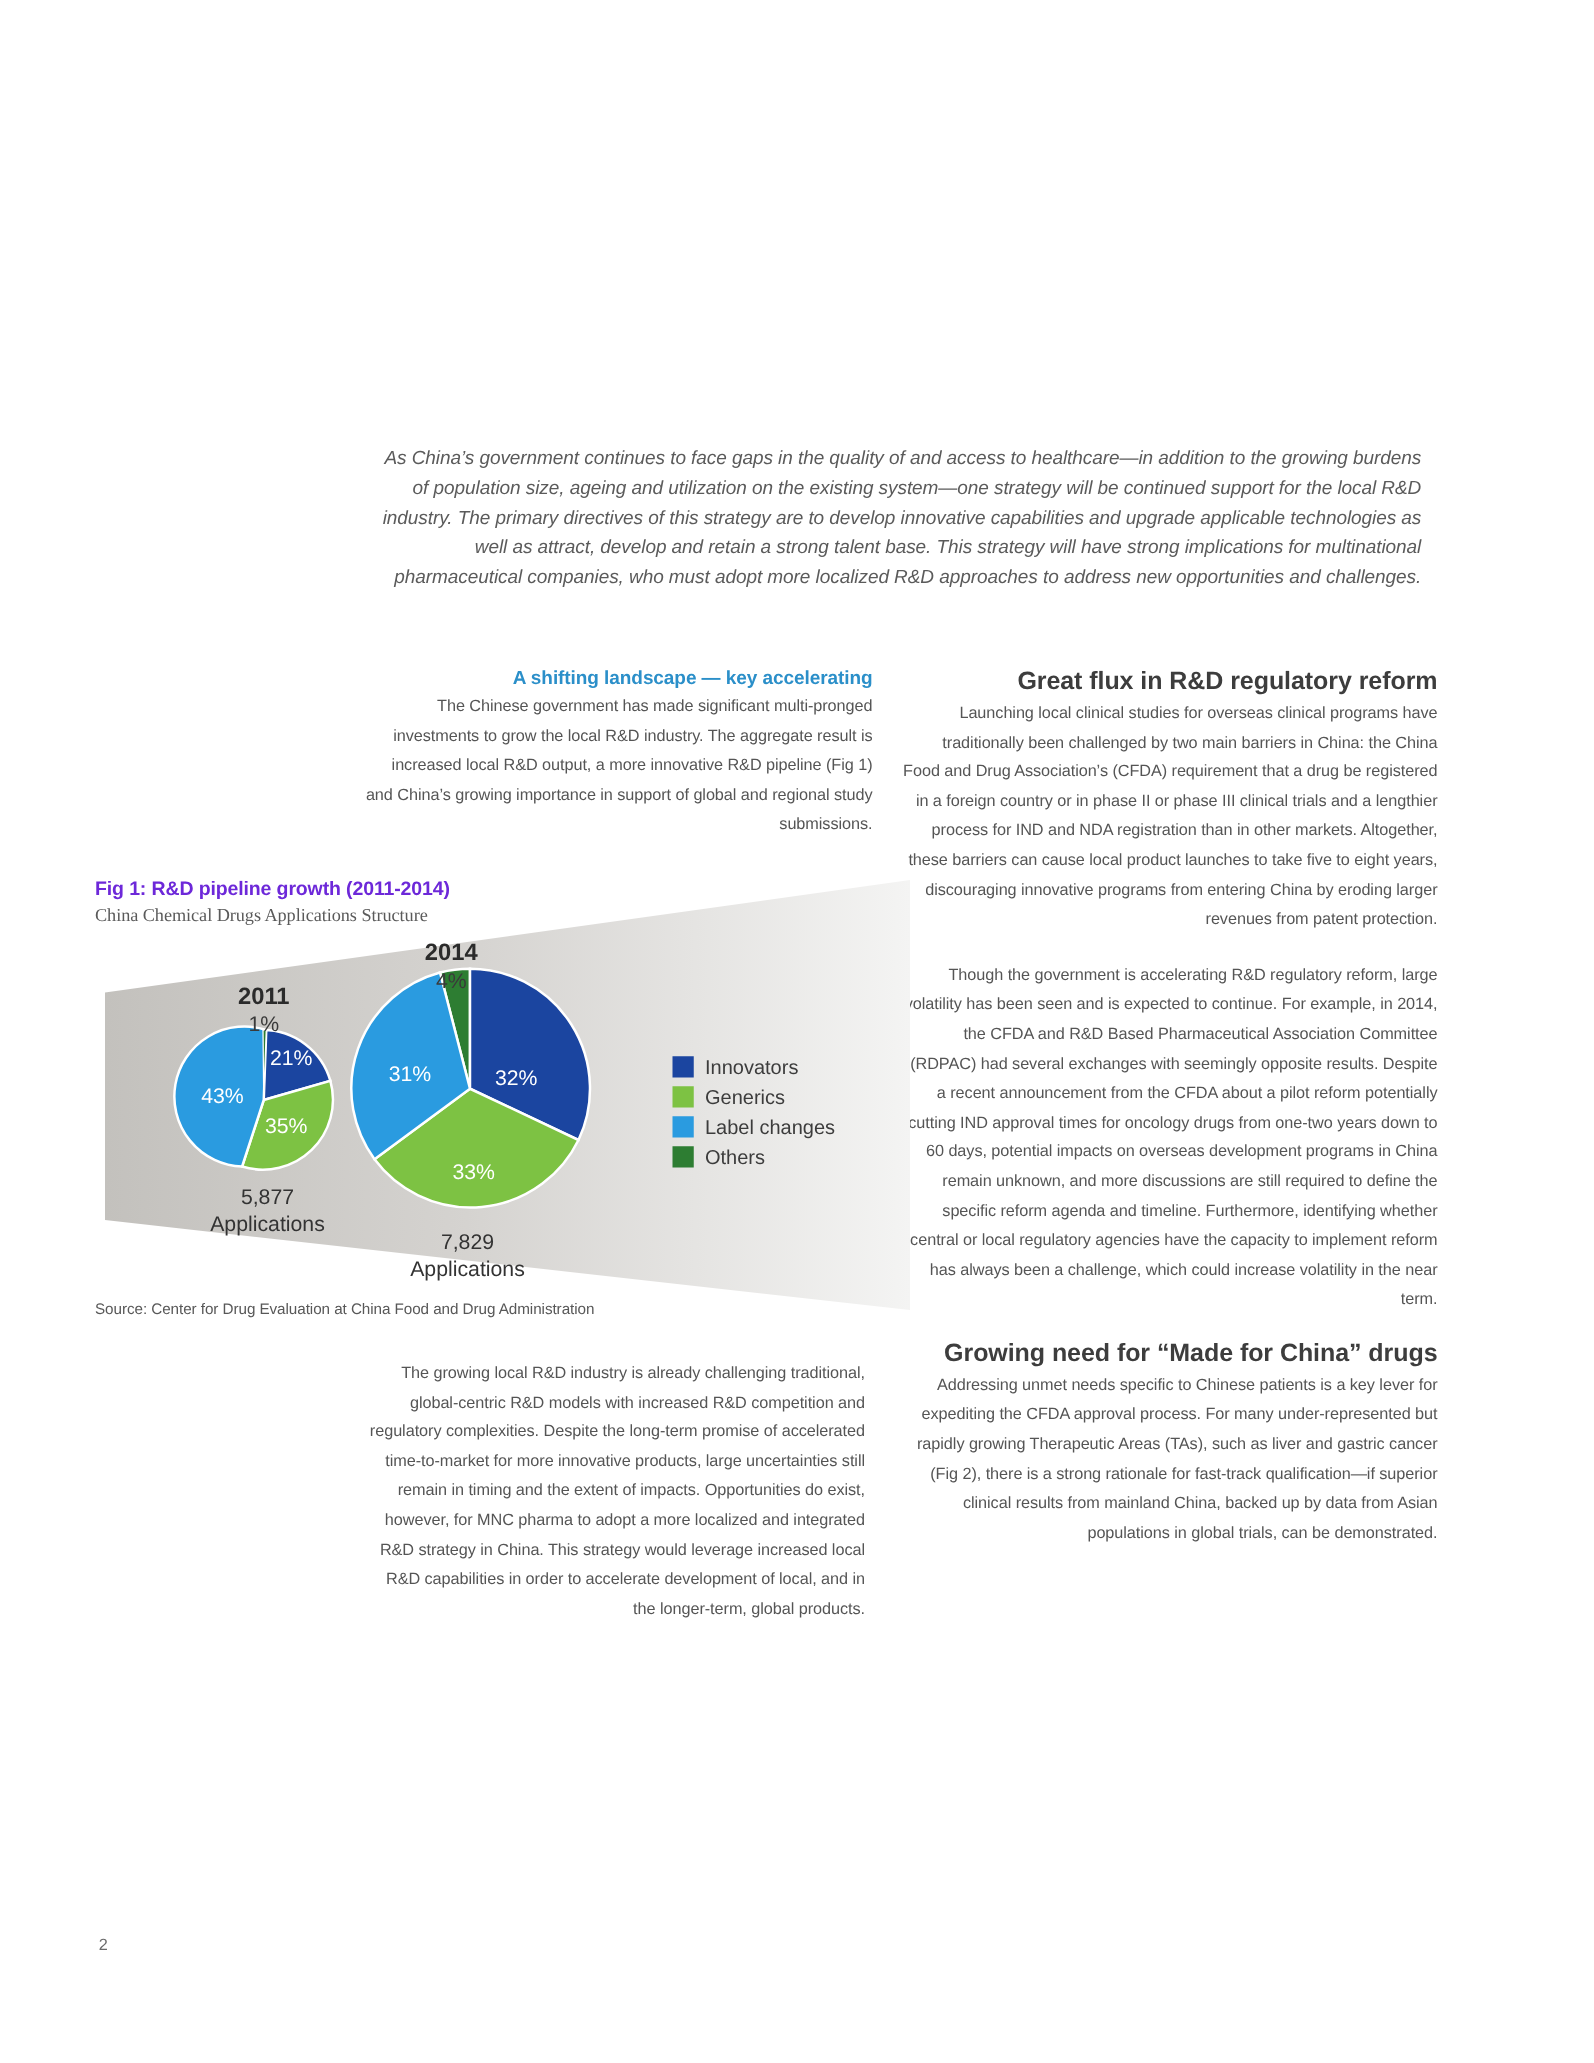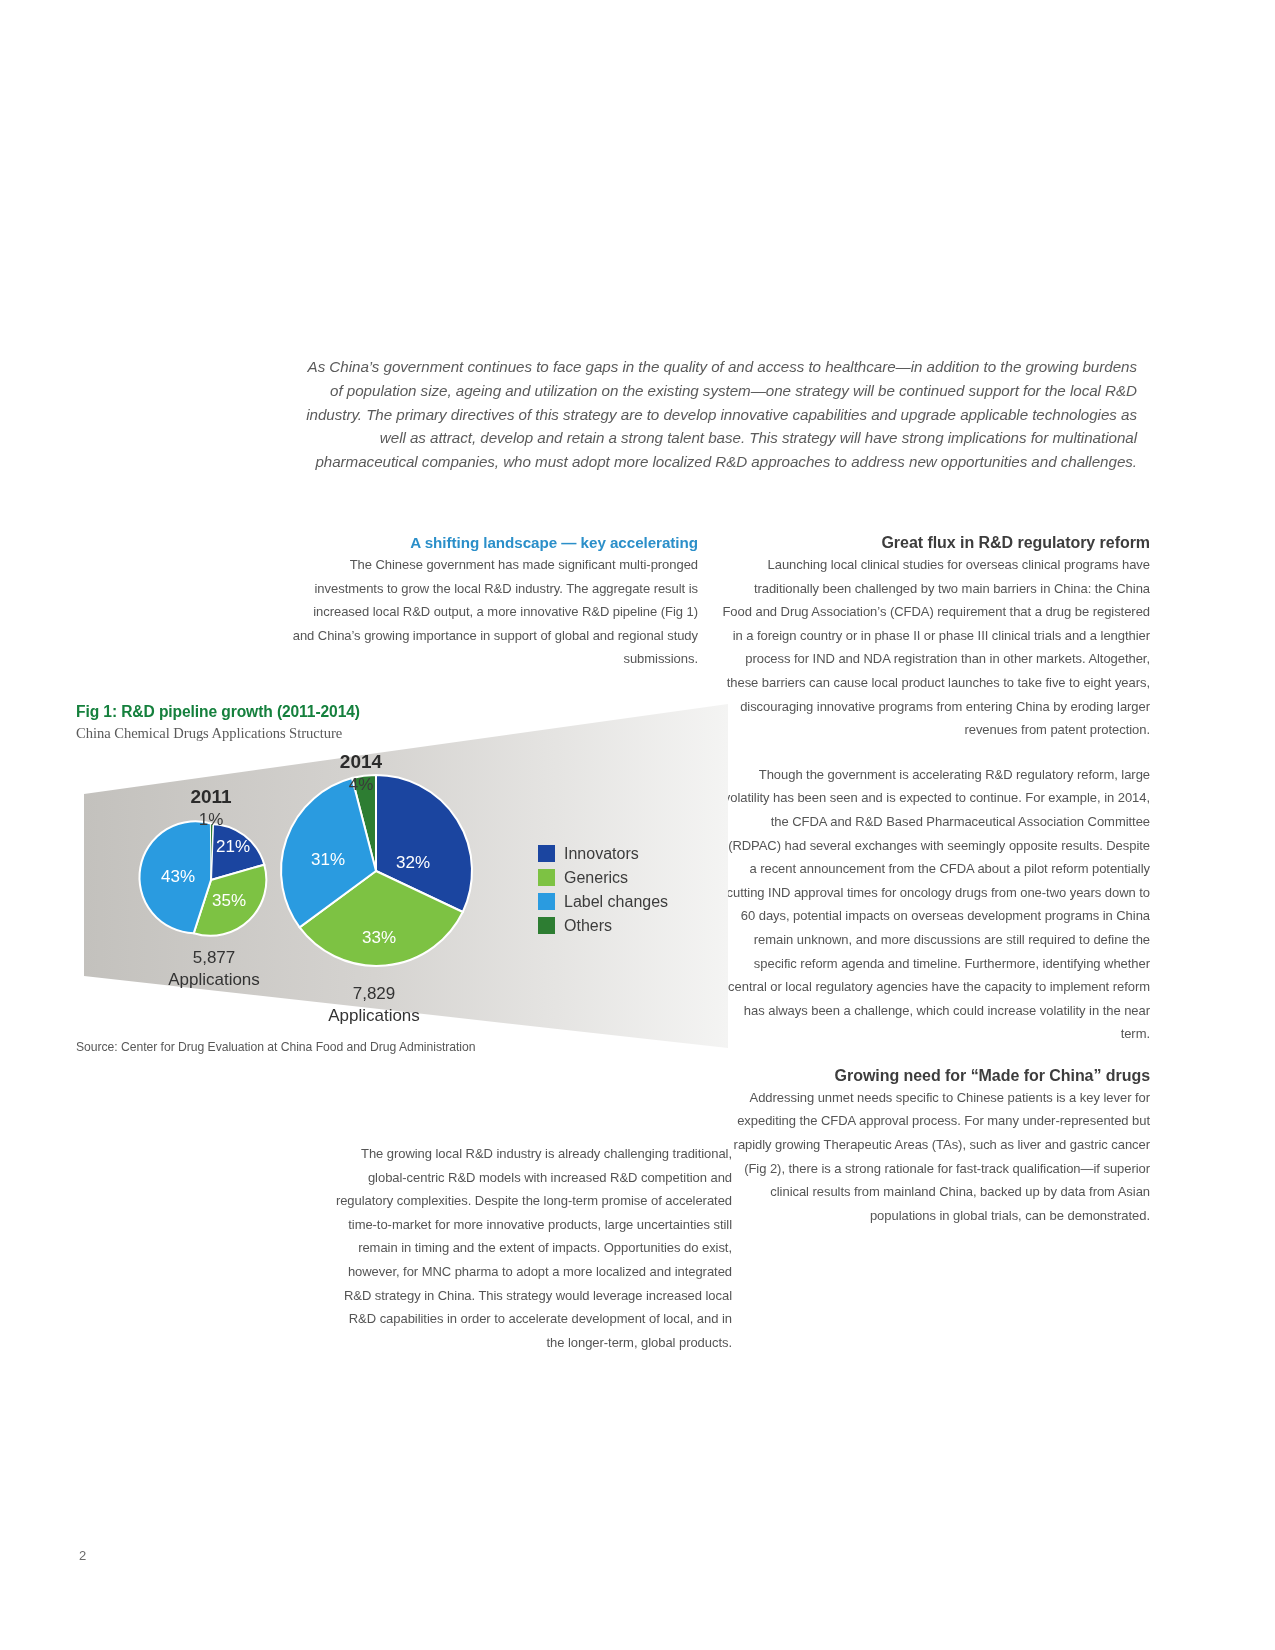--- a/index.html
+++ b/index.html
@@ -36,58 +36,58 @@
 
   h3.kicker {
     margin:0 0 2px 0;
     font-size:15.2px;
     font-weight:bold;
     color:#2b8fc9;
     letter-spacing:-0.05px;
   }
   h3.sub {
     margin:0 0 1px 0;
-    font-size:16px;
+    font-size:20px;
     font-weight:bold;
     color:#3d3d3d;
     letter-spacing:-0.05px;
   }
   p.body {
     margin:0 0 21px 0;
     font-size:13px;
     line-height:23.6px;
     color:#555555;
     letter-spacing:-0.05px;
   }
   p.body:last-child { margin-bottom:0; }
 
   
   .figure { position:absolute; left:76px; top:700px; width:660px; height:400px; }
   .fig-title {
     position:absolute; left:0; top:3px;
-    font-size:15.6px; font-weight:bold; color:#15803d;
+    font-size:15.6px; font-weight:bold; color:#6d28d9;
     letter-spacing:-0.1px;
   }
   .fig-sub {
     position:absolute; left:0; top:25px;
     font-size:14.6px; color:#5a5a5a;
     letter-spacing:-0.05px;
     font-family:Liberation Serif, serif;
   }
   .fig-canvas { position:absolute; left:0; top:0; width:660px; height:400px; }
   .fig-source {
     position:absolute; left:0; top:340px;
     font-size:12.2px; color:#585858;
     letter-spacing:-0.05px;
   }
 
   
   .col-left-lower {
     position:absolute;
-    left:292px; top:1142px; width:400px;margin-left:40px;
+    left:292px; top:1086px; width:400px;
   }
 
   
   .page-num {
     position:absolute; left:79px; top:1548px;
     font-size:13px; color:#6a6a6a;
   }
 
   svg text { font-family:"Liberation Sans", sans-serif; }
 </style>

